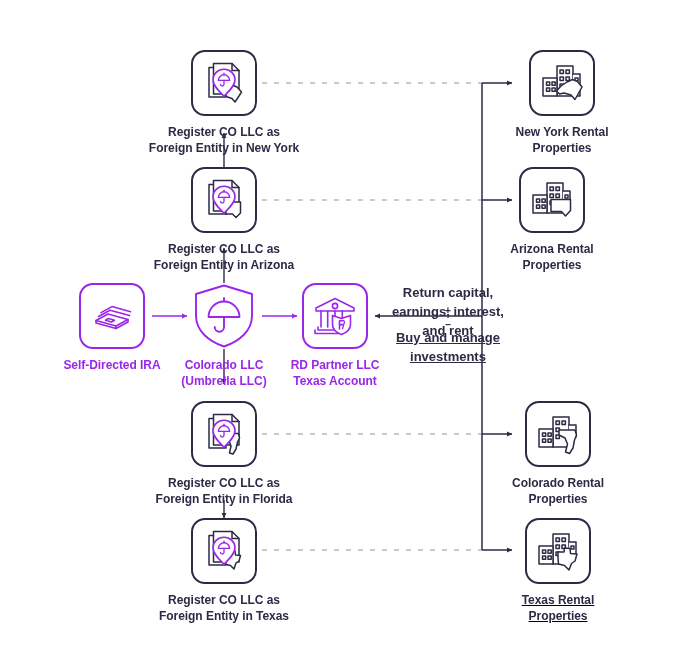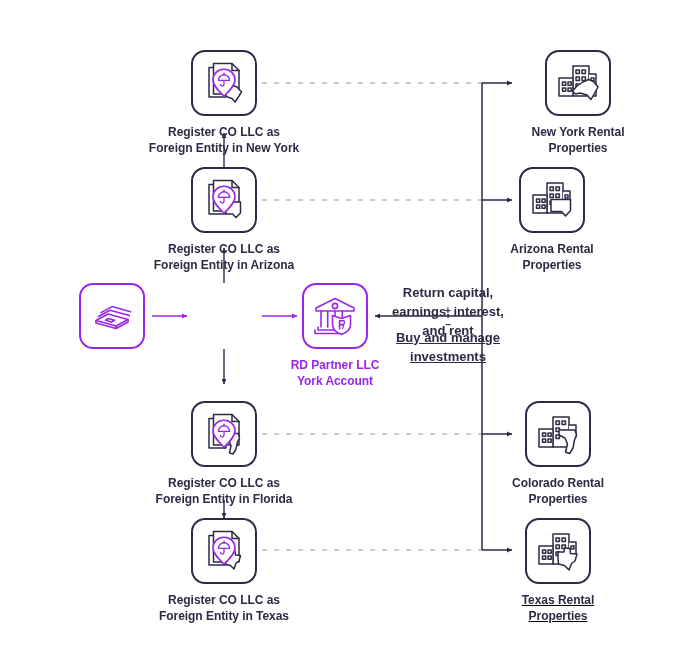--- a/index.html
+++ b/index.html
@@ -142,38 +142,51 @@
     <div class="box">
       <svg width="42" height="42" viewBox="0 0 42 42" fill="none" stroke="#9a27e8" stroke-width="1.6" stroke-linejoin="round" stroke-linecap="round">
         <path d="M5 25.5 L17 19 L37 24.5 L25 31 Z"></path>
         <path d="M5 25.5 L5 28 L25 33.5 L25 31"></path>
         <path d="M37 24.5 L37 27 L25 33.5"></path>
         <path d="M7.5 21.5 L19 15.2 L38.5 20.6"></path>
         <path d="M10 17.6 L21 11.6 L39.5 16.8"></path>
         <path d="M17.5 23.5 L23.5 25.2 L20.5 27 L14.5 25.2 Z"></path>
       </svg>
     </div>
-  </div>
-
+    <div class="caption">Self-Directed IRA</div>
+  </div>
+
+  <div class="node purple" style="left:144px; top:283px;">
+    <div class="box" style="border:none;">
+      <svg width="66" height="66" viewBox="0 0 66 66" fill="none" stroke="#9a27e8" stroke-width="1.9" stroke-linejoin="round" stroke-linecap="round">
+        <path d="M33 2.5 L61 11 L61 33 C61 48 48 58.5 33 63.5 C18 58.5 5 48 5 33 L5 11 Z"></path>
+        <path d="M17.5 34 C17.5 25.4 24.4 18.5 33 18.5 C41.6 18.5 48.5 25.4 48.5 34 Z" stroke-width="1.8"></path>
+        <path d="M33 18.5 L33 15"></path>
+        <path d="M33 34 L33 44 C33 46.6 30.9 48.7 28.3 48.7 C25.8 48.7 23.7 46.6 23.7 44"></path>
+      </svg>
+    </div>
+    <div class="caption">Colorado LLC
+(Umbrella LLC)</div>
+  </div>
 
   <div class="node purple" style="left:255px; top:283px;">
     <div class="box">
       <svg width="46" height="46" viewBox="0 0 46 46" fill="none" stroke="#9a27e8" stroke-width="1.6" stroke-linejoin="round" stroke-linecap="round">
         <path d="M4 15 L23 5.5 L42 15 L42 18 L4 18 Z"></path>
         <circle cx="23" cy="13" r="2.6"></circle>
         <path d="M9 18 L9 34 M15.7 18 L15.7 34 M23 18 L23 34 M30.3 18 L30.3 30"></path>
         <path d="M6 34 L6 37 L32 37"></path>
         <path d="M3 37 L3 40.5 L30 40.5"></path>
         <path d="M29.5 25.5 L38.5 22.5 L38.5 31.5 C38.5 36.5 34.6 39.6 29.5 41.5 C24.4 39.6 20.5 36.5 20.5 31.5 L20.5 22.5 Z" fill="#ffffff"></path>
         <path d="M27.5 36 L27.5 27.8 L31.8 27.8 M27.5 31.6 L30.8 31.6"></path>
         <path d="M32.6 28.6 L30.6 35.6" stroke-width="1.3"></path>
       </svg>
     </div>
     <div class="caption">RD Partner LLC
-York Account</div>
+Texas Account</div>
   </div>
 
   <div class="flowtext" style="left:382px; top:284px;">Return capital,
 earnings, interest, and rent</div>
   <div class="flowsign" style="left:382px; top:306px;">+</div>
   <div class="flowsign" style="left:382px; top:320px;">–</div>
   <div class="flowtext" style="left:382px; top:329px;text-decoration:underline;">Buy and manage
 investments</div>
 
   <div class="node" style="left:144px; top:50px;">
@@ -249,21 +262,21 @@
         <path d="M13 1.3 C19.2 1.3 24 5.9 24 11.6 C24 17.8 18 23.4 13 28.3 C8 23.4 2 17.8 2 11.6 C2 5.9 6.8 1.3 13 1.3 Z"></path>
         <path d="M7.4 12.4 C7.4 9.3 9.9 6.8 13 6.8 C16.1 6.8 18.6 9.3 18.6 12.4 Z" stroke-width="1.4"></path>
         <path d="M13 6.8 L13 5.2" stroke-width="1.3"></path>
         <path d="M13 12.4 L13 16.3 C13 17.3 12.2 18.1 11.2 18.1 C10.3 18.1 9.5 17.3 9.5 16.3" stroke-width="1.3"></path>
       </svg>
     </div>
     <div class="caption">Register CO LLC as
 Foreign Entity in Texas</div>
   </div>
 
-  <div class="node" style="left:498px; top:50px;">
+  <div class="node" style="left:482px; top:50px;">
     <div class="box">
       <svg width="46" height="46" viewBox="0 0 46 46" fill="none" stroke="#2d2a45" stroke-width="1.5" stroke-linejoin="round" stroke-linecap="round">
         <path d="M18 6 L34 6 L34 36 L18 36 Z" fill="#ffffff"></path>
         <path d="M4 18 L18 18 L18 36 L4 36 Z" fill="#ffffff"></path>
         <rect x="21" y="10" width="3.4" height="3.4"></rect>
         <rect x="27" y="10" width="3.4" height="3.4"></rect>
         <rect x="21" y="17" width="3.4" height="3.4"></rect>
         <rect x="27" y="17" width="3.4" height="3.4"></rect>
         <rect x="21" y="24" width="3.4" height="3.4"></rect>
         <rect x="27" y="24" width="3.4" height="3.4"></rect>

